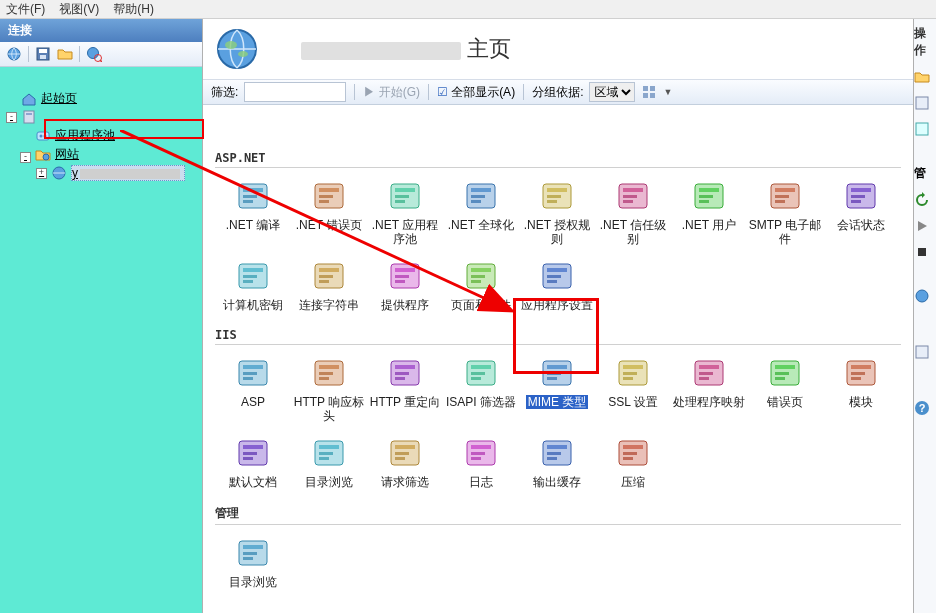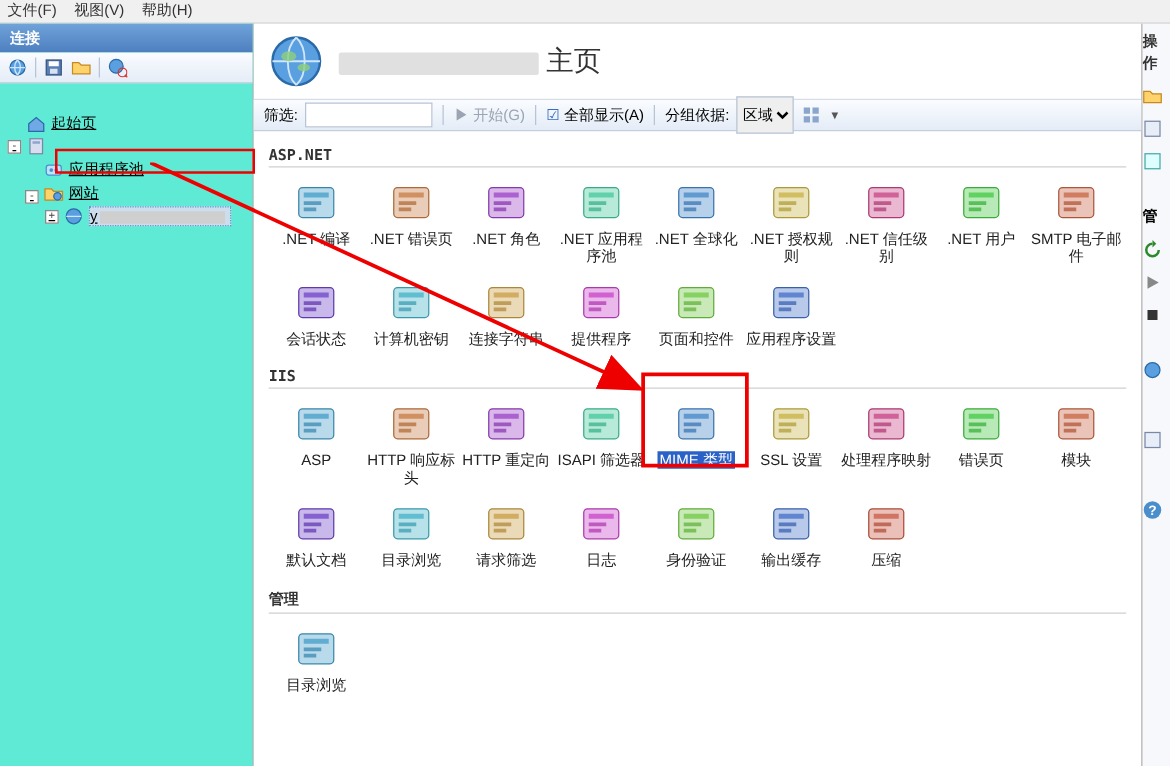--- a/index.html
+++ b/index.html
@@ -1,42 +1,42 @@
 <!DOCTYPE html>
 <html><head>
 <meta charset="utf-8">
 <style>
   html,body{margin:0;padding:0;font-family:"Microsoft YaHei","SimSun",sans-serif;font-size:12px;background:#fff;color:#000;}
   .app{width:936px;height:613px;position:relative;overflow:hidden;background:#fff;}
-  .menubar{height:18px;padding:0 6px;background:#f0f0f0;border-bottom:1px solid #d0d0d0;display:flex;gap:14px;color:#333;}
+  .menubar{height:18px;padding:0 6px;background:#f0f0f0;border-bottom:1px solid #d0d0d0;display:flex;align-items:center;gap:14px;color:#333;}
   .menubar span{cursor:default;}
   .body{display:flex;height:calc(100% - 18px);}
   .leftpane{width:202px;border-right:1px solid #b0b0b0;display:flex;flex-direction:column;background:#5eead4;}
   .pane-title{background:linear-gradient(#6fa3d9,#4d7fbf);color:#fff;font-weight:bold;padding:3px 8px;}
   .pane-toolbar{height:24px;background:linear-gradient(#fafcff,#e4ecf7);border-bottom:1px solid #c3cfdd;display:flex;align-items:center;padding:0 6px;gap:6px;}
   .tb-ic{width:16px;height:16px;display:inline-block;}
   .tb-sep{width:1px;height:16px;background:#b8c4d4;}
   .tree{padding:22px 2px;flex:1;overflow:auto;text-decoration:underline;}
   .tree-row{display:flex;align-items:center;gap:4px;padding:1px 0 1px 4px;white-space:nowrap;}
   .tree-row .exp{width:9px;height:9px;border:1px solid #888;font-size:9px;line-height:7px;text-align:center;color:#444;background:#fff;}
   .tree-row .ic{width:16px;height:16px;display:inline-block;}
   .indent1{padding-left:18px;align-items:flex-end;}
   .indent2{padding-left:34px;}
   .site-sel{background:#cde;border:1px dotted #69c;padding-right:4px;}
   .redbox-tree{position:absolute;border:2px solid #e00;pointer-events:none;}
   .centerpane{flex:1;display:flex;flex-direction:column;background:#fff;border-right:1px solid #b0b0b0;position:relative;}
   .center-hdr{display:flex;align-items:center;gap:12px;padding:8px 12px;}
   .globe-big{width:44px;height:44px;}
-  .center-title{font-size:22px;font-family:"SimSun",serif;color:#333;}
+  .center-title{font-size:22px;font-family:"SimSun",serif;color:#333;margin-left:30px;}
   .center-title .blur{display:inline-block;width:160px;height:18px;background:#e0e0e0;border-radius:2px;margin-right:6px;vertical-align:middle;}
   .filterbar{height:24px;background:linear-gradient(#fafcff,#e4ecf7);border-top:1px solid #d6dde8;border-bottom:1px solid #c3cfdd;display:flex;align-items:center;padding:0 8px;gap:6px;}
   .filterbar input{width:96px;height:16px;font-size:12px;border:1px solid #b8c4d4;}
-  .filterbar select{height:30px;font-size:12px;border:1px solid #b8c4d4;}
+  .filterbar select{height:20px;font-size:12px;border:1px solid #b8c4d4;}
   .filterbar .disabled{color:#9aa4b2;}
-  .content{flex:1;overflow:auto;padding:6px 12px 20px 12px;}
+  .content{flex:1;overflow:auto;padding:6px 12px 20px 12px;margin-top:34px;}
   .group-hdr{font-family:"Consolas","SimSun",monospace;font-weight:bold;color:#333;border-bottom:1px solid #d0d0d0;margin:6px 0 8px 0;padding-bottom:2px;}
   .grid{display:flex;flex-wrap:wrap;gap:0;}
   .item{width:76px;display:flex;flex-direction:column;align-items:center;text-align:center;margin:2px 0 10px 0;cursor:default;}
   .item .ic{width:36px;height:36px;margin-bottom:4px;}
   .item .lbl{line-height:14px;color:#222;word-break:break-all;}
   .item.selected .lbl{background:#2b62c7;color:#fff;padding:0 2px;}
   .rightpane{width:22px;background:#f6f8fb;display:flex;flex-direction:column;align-items:flex-start;padding-top:6px;gap:10px;}
   .right-hdr{font-weight:bold;color:#333;writing-mode:horizontal-tb;}
   .right-ic{width:16px;height:16px;}
   .redbox-center{position:absolute;border:3px solid #e00;pointer-events:none;}
@@ -199,317 +199,295 @@
                   <rect x="8" y="10" width="20" height="4" fill="hsl(25,55%,60%)"></rect>
                   <rect x="8" y="17" width="14" height="3" fill="hsl(25,45%,55%)"></rect>
                   <rect x="8" y="22" width="10" height="3" fill="hsl(25,45%,55%)"></rect>
                 </svg>
               </span>
               <span class="lbl">.NET 错误页</span>
             </div>
             <div class="item">
               <span class="ic">
                 <svg viewBox="0 0 36 36">
+                  <rect x="4" y="6" width="28" height="24" rx="3" fill="hsl(160,55%,82%)" stroke="hsl(160,50%,45%)"></rect>
+                  <rect x="8" y="10" width="20" height="4" fill="hsl(160,55%,60%)"></rect>
+                  <rect x="8" y="17" width="14" height="3" fill="hsl(160,45%,55%)"></rect>
+                  <rect x="8" y="22" width="10" height="3" fill="hsl(160,45%,55%)"></rect>
+                </svg>
+              </span>
+              <span class="lbl">.NET 应用程序池</span>
+            </div>
+            <div class="item">
+              <span class="ic">
+                <svg viewBox="0 0 36 36">
+                  <rect x="4" y="6" width="28" height="24" rx="3" fill="hsl(210,55%,82%)" stroke="hsl(210,50%,45%)"></rect>
+                  <rect x="8" y="10" width="20" height="4" fill="hsl(210,55%,60%)"></rect>
+                  <rect x="8" y="17" width="14" height="3" fill="hsl(210,45%,55%)"></rect>
+                  <rect x="8" y="22" width="10" height="3" fill="hsl(210,45%,55%)"></rect>
+                </svg>
+              </span>
+              <span class="lbl">.NET 全球化</span>
+            </div>
+            <div class="item">
+              <span class="ic">
+                <svg viewBox="0 0 36 36">
+                  <rect x="4" y="6" width="28" height="24" rx="3" fill="hsl(50,55%,82%)" stroke="hsl(50,50%,45%)"></rect>
+                  <rect x="8" y="10" width="20" height="4" fill="hsl(50,55%,60%)"></rect>
+                  <rect x="8" y="17" width="14" height="3" fill="hsl(50,45%,55%)"></rect>
+                  <rect x="8" y="22" width="10" height="3" fill="hsl(50,45%,55%)"></rect>
+                </svg>
+              </span>
+              <span class="lbl">.NET 授权规则</span>
+            </div>
+            <div class="item">
+              <span class="ic">
+                <svg viewBox="0 0 36 36">
+                  <rect x="4" y="6" width="28" height="24" rx="3" fill="hsl(330,55%,82%)" stroke="hsl(330,50%,45%)"></rect>
+                  <rect x="8" y="10" width="20" height="4" fill="hsl(330,55%,60%)"></rect>
+                  <rect x="8" y="17" width="14" height="3" fill="hsl(330,45%,55%)"></rect>
+                  <rect x="8" y="22" width="10" height="3" fill="hsl(330,45%,55%)"></rect>
+                </svg>
+              </span>
+              <span class="lbl">.NET 信任级别</span>
+            </div>
+            <div class="item">
+              <span class="ic">
+                <svg viewBox="0 0 36 36">
+                  <rect x="4" y="6" width="28" height="24" rx="3" fill="hsl(120,55%,82%)" stroke="hsl(120,50%,45%)"></rect>
+                  <rect x="8" y="10" width="20" height="4" fill="hsl(120,55%,60%)"></rect>
+                  <rect x="8" y="17" width="14" height="3" fill="hsl(120,45%,55%)"></rect>
+                  <rect x="8" y="22" width="10" height="3" fill="hsl(120,45%,55%)"></rect>
+                </svg>
+              </span>
+              <span class="lbl">.NET 用户</span>
+            </div>
+            <div class="item">
+              <span class="ic">
+                <svg viewBox="0 0 36 36">
+                  <rect x="4" y="6" width="28" height="24" rx="3" fill="hsl(15,55%,82%)" stroke="hsl(15,50%,45%)"></rect>
+                  <rect x="8" y="10" width="20" height="4" fill="hsl(15,55%,60%)"></rect>
+                  <rect x="8" y="17" width="14" height="3" fill="hsl(15,45%,55%)"></rect>
+                  <rect x="8" y="22" width="10" height="3" fill="hsl(15,45%,55%)"></rect>
+                </svg>
+              </span>
+              <span class="lbl">SMTP 电子邮件</span>
+            </div>
+            <div class="item">
+              <span class="ic">
+                <svg viewBox="0 0 36 36">
+                  <rect x="4" y="6" width="28" height="24" rx="3" fill="hsl(260,55%,82%)" stroke="hsl(260,50%,45%)"></rect>
+                  <rect x="8" y="10" width="20" height="4" fill="hsl(260,55%,60%)"></rect>
+                  <rect x="8" y="17" width="14" height="3" fill="hsl(260,45%,55%)"></rect>
+                  <rect x="8" y="22" width="10" height="3" fill="hsl(260,45%,55%)"></rect>
+                </svg>
+              </span>
+              <span class="lbl">会话状态</span>
+            </div>
+            <div class="item">
+              <span class="ic">
+                <svg viewBox="0 0 36 36">
+                  <rect x="4" y="6" width="28" height="24" rx="3" fill="hsl(190,55%,82%)" stroke="hsl(190,50%,45%)"></rect>
+                  <rect x="8" y="10" width="20" height="4" fill="hsl(190,55%,60%)"></rect>
+                  <rect x="8" y="17" width="14" height="3" fill="hsl(190,45%,55%)"></rect>
+                  <rect x="8" y="22" width="10" height="3" fill="hsl(190,45%,55%)"></rect>
+                </svg>
+              </span>
+              <span class="lbl">计算机密钥</span>
+            </div>
+            <div class="item">
+              <span class="ic">
+                <svg viewBox="0 0 36 36">
+                  <rect x="4" y="6" width="28" height="24" rx="3" fill="hsl(40,55%,82%)" stroke="hsl(40,50%,45%)"></rect>
+                  <rect x="8" y="10" width="20" height="4" fill="hsl(40,55%,60%)"></rect>
+                  <rect x="8" y="17" width="14" height="3" fill="hsl(40,45%,55%)"></rect>
+                  <rect x="8" y="22" width="10" height="3" fill="hsl(40,45%,55%)"></rect>
+                </svg>
+              </span>
+              <span class="lbl">连接字符串</span>
+            </div>
+            <div class="item">
+              <span class="ic">
+                <svg viewBox="0 0 36 36">
+                  <rect x="4" y="6" width="28" height="24" rx="3" fill="hsl(300,55%,82%)" stroke="hsl(300,50%,45%)"></rect>
+                  <rect x="8" y="10" width="20" height="4" fill="hsl(300,55%,60%)"></rect>
+                  <rect x="8" y="17" width="14" height="3" fill="hsl(300,45%,55%)"></rect>
+                  <rect x="8" y="22" width="10" height="3" fill="hsl(300,45%,55%)"></rect>
+                </svg>
+              </span>
+              <span class="lbl">提供程序</span>
+            </div>
+            <div class="item">
+              <span class="ic">
+                <svg viewBox="0 0 36 36">
+                  <rect x="4" y="6" width="28" height="24" rx="3" fill="hsl(100,55%,82%)" stroke="hsl(100,50%,45%)"></rect>
+                  <rect x="8" y="10" width="20" height="4" fill="hsl(100,55%,60%)"></rect>
+                  <rect x="8" y="17" width="14" height="3" fill="hsl(100,45%,55%)"></rect>
+                  <rect x="8" y="22" width="10" height="3" fill="hsl(100,45%,55%)"></rect>
+                </svg>
+              </span>
+              <span class="lbl">页面和控件</span>
+            </div>
+            <div class="item">
+              <span class="ic">
+                <svg viewBox="0 0 36 36">
+                  <rect x="4" y="6" width="28" height="24" rx="3" fill="hsl(220,55%,82%)" stroke="hsl(220,50%,45%)"></rect>
+                  <rect x="8" y="10" width="20" height="4" fill="hsl(220,55%,60%)"></rect>
+                  <rect x="8" y="17" width="14" height="3" fill="hsl(220,45%,55%)"></rect>
+                  <rect x="8" y="22" width="10" height="3" fill="hsl(220,45%,55%)"></rect>
+                </svg>
+              </span>
+              <span class="lbl">应用程序设置</span>
+            </div>
+          </div>
+
+        <div class="group-hdr">IIS</div>
+        <div class="grid" id="iis-grid">
+            <div class="item">
+              <span class="ic">
+                <svg viewBox="0 0 36 36">
+                  <rect x="4" y="6" width="28" height="24" rx="3" fill="hsl(200,55%,82%)" stroke="hsl(200,50%,45%)"></rect>
+                  <rect x="8" y="10" width="20" height="4" fill="hsl(200,55%,60%)"></rect>
+                  <rect x="8" y="17" width="14" height="3" fill="hsl(200,45%,55%)"></rect>
+                  <rect x="8" y="22" width="10" height="3" fill="hsl(200,45%,55%)"></rect>
+                </svg>
+              </span>
+              <span class="lbl">ASP</span>
+            </div>
+            <div class="item">
+              <span class="ic">
+                <svg viewBox="0 0 36 36">
+                  <rect x="4" y="6" width="28" height="24" rx="3" fill="hsl(25,55%,82%)" stroke="hsl(25,50%,45%)"></rect>
+                  <rect x="8" y="10" width="20" height="4" fill="hsl(25,55%,60%)"></rect>
+                  <rect x="8" y="17" width="14" height="3" fill="hsl(25,45%,55%)"></rect>
+                  <rect x="8" y="22" width="10" height="3" fill="hsl(25,45%,55%)"></rect>
+                </svg>
+              </span>
+              <span class="lbl">HTTP 响应标头</span>
+            </div>
+            <div class="item">
+              <span class="ic">
+                <svg viewBox="0 0 36 36">
                   <rect x="4" y="6" width="28" height="24" rx="3" fill="hsl(280,55%,82%)" stroke="hsl(280,50%,45%)"></rect>
                   <rect x="8" y="10" width="20" height="4" fill="hsl(280,55%,60%)"></rect>
                   <rect x="8" y="17" width="14" height="3" fill="hsl(280,45%,55%)"></rect>
                   <rect x="8" y="22" width="10" height="3" fill="hsl(280,45%,55%)"></rect>
                 </svg>
               </span>
-              <span class="lbl">.NET 角色</span>
+              <span class="lbl">HTTP 重定向</span>
             </div>
             <div class="item">
               <span class="ic">
                 <svg viewBox="0 0 36 36">
                   <rect x="4" y="6" width="28" height="24" rx="3" fill="hsl(160,55%,82%)" stroke="hsl(160,50%,45%)"></rect>
                   <rect x="8" y="10" width="20" height="4" fill="hsl(160,55%,60%)"></rect>
                   <rect x="8" y="17" width="14" height="3" fill="hsl(160,45%,55%)"></rect>
                   <rect x="8" y="22" width="10" height="3" fill="hsl(160,45%,55%)"></rect>
                 </svg>
               </span>
-              <span class="lbl">.NET 应用程序池</span>
-            </div>
-            <div class="item">
+              <span class="lbl">ISAPI 筛选器</span>
+            </div>
+            <div class="item selected">
               <span class="ic">
                 <svg viewBox="0 0 36 36">
                   <rect x="4" y="6" width="28" height="24" rx="3" fill="hsl(210,55%,82%)" stroke="hsl(210,50%,45%)"></rect>
                   <rect x="8" y="10" width="20" height="4" fill="hsl(210,55%,60%)"></rect>
                   <rect x="8" y="17" width="14" height="3" fill="hsl(210,45%,55%)"></rect>
                   <rect x="8" y="22" width="10" height="3" fill="hsl(210,45%,55%)"></rect>
                 </svg>
               </span>
-              <span class="lbl">.NET 全球化</span>
+              <span class="lbl">MIME 类型</span>
             </div>
             <div class="item">
               <span class="ic">
                 <svg viewBox="0 0 36 36">
                   <rect x="4" y="6" width="28" height="24" rx="3" fill="hsl(50,55%,82%)" stroke="hsl(50,50%,45%)"></rect>
                   <rect x="8" y="10" width="20" height="4" fill="hsl(50,55%,60%)"></rect>
                   <rect x="8" y="17" width="14" height="3" fill="hsl(50,45%,55%)"></rect>
                   <rect x="8" y="22" width="10" height="3" fill="hsl(50,45%,55%)"></rect>
                 </svg>
               </span>
-              <span class="lbl">.NET 授权规则</span>
+              <span class="lbl">SSL 设置</span>
             </div>
             <div class="item">
               <span class="ic">
                 <svg viewBox="0 0 36 36">
                   <rect x="4" y="6" width="28" height="24" rx="3" fill="hsl(330,55%,82%)" stroke="hsl(330,50%,45%)"></rect>
                   <rect x="8" y="10" width="20" height="4" fill="hsl(330,55%,60%)"></rect>
                   <rect x="8" y="17" width="14" height="3" fill="hsl(330,45%,55%)"></rect>
                   <rect x="8" y="22" width="10" height="3" fill="hsl(330,45%,55%)"></rect>
                 </svg>
               </span>
-              <span class="lbl">.NET 信任级别</span>
+              <span class="lbl">处理程序映射</span>
             </div>
             <div class="item">
               <span class="ic">
                 <svg viewBox="0 0 36 36">
                   <rect x="4" y="6" width="28" height="24" rx="3" fill="hsl(120,55%,82%)" stroke="hsl(120,50%,45%)"></rect>
                   <rect x="8" y="10" width="20" height="4" fill="hsl(120,55%,60%)"></rect>
                   <rect x="8" y="17" width="14" height="3" fill="hsl(120,45%,55%)"></rect>
                   <rect x="8" y="22" width="10" height="3" fill="hsl(120,45%,55%)"></rect>
                 </svg>
               </span>
-              <span class="lbl">.NET 用户</span>
+              <span class="lbl">错误页</span>
             </div>
             <div class="item">
               <span class="ic">
                 <svg viewBox="0 0 36 36">
                   <rect x="4" y="6" width="28" height="24" rx="3" fill="hsl(15,55%,82%)" stroke="hsl(15,50%,45%)"></rect>
                   <rect x="8" y="10" width="20" height="4" fill="hsl(15,55%,60%)"></rect>
                   <rect x="8" y="17" width="14" height="3" fill="hsl(15,45%,55%)"></rect>
                   <rect x="8" y="22" width="10" height="3" fill="hsl(15,45%,55%)"></rect>
                 </svg>
               </span>
-              <span class="lbl">SMTP 电子邮件</span>
+              <span class="lbl">模块</span>
             </div>
             <div class="item">
               <span class="ic">
                 <svg viewBox="0 0 36 36">
                   <rect x="4" y="6" width="28" height="24" rx="3" fill="hsl(260,55%,82%)" stroke="hsl(260,50%,45%)"></rect>
                   <rect x="8" y="10" width="20" height="4" fill="hsl(260,55%,60%)"></rect>
                   <rect x="8" y="17" width="14" height="3" fill="hsl(260,45%,55%)"></rect>
                   <rect x="8" y="22" width="10" height="3" fill="hsl(260,45%,55%)"></rect>
                 </svg>
               </span>
-              <span class="lbl">会话状态</span>
+              <span class="lbl">默认文档</span>
             </div>
             <div class="item">
               <span class="ic">
                 <svg viewBox="0 0 36 36">
                   <rect x="4" y="6" width="28" height="24" rx="3" fill="hsl(190,55%,82%)" stroke="hsl(190,50%,45%)"></rect>
                   <rect x="8" y="10" width="20" height="4" fill="hsl(190,55%,60%)"></rect>
                   <rect x="8" y="17" width="14" height="3" fill="hsl(190,45%,55%)"></rect>
                   <rect x="8" y="22" width="10" height="3" fill="hsl(190,45%,55%)"></rect>
                 </svg>
               </span>
-              <span class="lbl">计算机密钥</span>
+              <span class="lbl">目录浏览</span>
             </div>
             <div class="item">
               <span class="ic">
                 <svg viewBox="0 0 36 36">
                   <rect x="4" y="6" width="28" height="24" rx="3" fill="hsl(40,55%,82%)" stroke="hsl(40,50%,45%)"></rect>
                   <rect x="8" y="10" width="20" height="4" fill="hsl(40,55%,60%)"></rect>
                   <rect x="8" y="17" width="14" height="3" fill="hsl(40,45%,55%)"></rect>
                   <rect x="8" y="22" width="10" height="3" fill="hsl(40,45%,55%)"></rect>
                 </svg>
               </span>
-              <span class="lbl">连接字符串</span>
+              <span class="lbl">请求筛选</span>
             </div>
             <div class="item">
               <span class="ic">
                 <svg viewBox="0 0 36 36">
                   <rect x="4" y="6" width="28" height="24" rx="3" fill="hsl(300,55%,82%)" stroke="hsl(300,50%,45%)"></rect>
                   <rect x="8" y="10" width="20" height="4" fill="hsl(300,55%,60%)"></rect>
                   <rect x="8" y="17" width="14" height="3" fill="hsl(300,45%,55%)"></rect>
                   <rect x="8" y="22" width="10" height="3" fill="hsl(300,45%,55%)"></rect>
                 </svg>
               </span>
-              <span class="lbl">提供程序</span>
-            </div>
-            <div class="item">
-              <span class="ic">
-                <svg viewBox="0 0 36 36">
-                  <rect x="4" y="6" width="28" height="24" rx="3" fill="hsl(100,55%,82%)" stroke="hsl(100,50%,45%)"></rect>
-                  <rect x="8" y="10" width="20" height="4" fill="hsl(100,55%,60%)"></rect>
-                  <rect x="8" y="17" width="14" height="3" fill="hsl(100,45%,55%)"></rect>
-                  <rect x="8" y="22" width="10" height="3" fill="hsl(100,45%,55%)"></rect>
-                </svg>
-              </span>
-              <span class="lbl">页面和控件</span>
-            </div>
-            <div class="item">
-              <span class="ic">
-                <svg viewBox="0 0 36 36">
-                  <rect x="4" y="6" width="28" height="24" rx="3" fill="hsl(220,55%,82%)" stroke="hsl(220,50%,45%)"></rect>
-                  <rect x="8" y="10" width="20" height="4" fill="hsl(220,55%,60%)"></rect>
-                  <rect x="8" y="17" width="14" height="3" fill="hsl(220,45%,55%)"></rect>
-                  <rect x="8" y="22" width="10" height="3" fill="hsl(220,45%,55%)"></rect>
-                </svg>
-              </span>
-              <span class="lbl">应用程序设置</span>
-            </div>
-          </div>
-
-        <div class="group-hdr">IIS</div>
-        <div class="grid" id="iis-grid">
-            <div class="item">
-              <span class="ic">
-                <svg viewBox="0 0 36 36">
-                  <rect x="4" y="6" width="28" height="24" rx="3" fill="hsl(200,55%,82%)" stroke="hsl(200,50%,45%)"></rect>
-                  <rect x="8" y="10" width="20" height="4" fill="hsl(200,55%,60%)"></rect>
-                  <rect x="8" y="17" width="14" height="3" fill="hsl(200,45%,55%)"></rect>
-                  <rect x="8" y="22" width="10" height="3" fill="hsl(200,45%,55%)"></rect>
-                </svg>
-              </span>
-              <span class="lbl">ASP</span>
-            </div>
-            <div class="item">
-              <span class="ic">
-                <svg viewBox="0 0 36 36">
-                  <rect x="4" y="6" width="28" height="24" rx="3" fill="hsl(25,55%,82%)" stroke="hsl(25,50%,45%)"></rect>
-                  <rect x="8" y="10" width="20" height="4" fill="hsl(25,55%,60%)"></rect>
-                  <rect x="8" y="17" width="14" height="3" fill="hsl(25,45%,55%)"></rect>
-                  <rect x="8" y="22" width="10" height="3" fill="hsl(25,45%,55%)"></rect>
-                </svg>
-              </span>
-              <span class="lbl">HTTP 响应标头</span>
-            </div>
-            <div class="item">
-              <span class="ic">
-                <svg viewBox="0 0 36 36">
-                  <rect x="4" y="6" width="28" height="24" rx="3" fill="hsl(280,55%,82%)" stroke="hsl(280,50%,45%)"></rect>
-                  <rect x="8" y="10" width="20" height="4" fill="hsl(280,55%,60%)"></rect>
-                  <rect x="8" y="17" width="14" height="3" fill="hsl(280,45%,55%)"></rect>
-                  <rect x="8" y="22" width="10" height="3" fill="hsl(280,45%,55%)"></rect>
-                </svg>
-              </span>
-              <span class="lbl">HTTP 重定向</span>
-            </div>
-            <div class="item">
-              <span class="ic">
-                <svg viewBox="0 0 36 36">
-                  <rect x="4" y="6" width="28" height="24" rx="3" fill="hsl(160,55%,82%)" stroke="hsl(160,50%,45%)"></rect>
-                  <rect x="8" y="10" width="20" height="4" fill="hsl(160,55%,60%)"></rect>
-                  <rect x="8" y="17" width="14" height="3" fill="hsl(160,45%,55%)"></rect>
-                  <rect x="8" y="22" width="10" height="3" fill="hsl(160,45%,55%)"></rect>
-                </svg>
-              </span>
-              <span class="lbl">ISAPI 筛选器</span>
-            </div>
-            <div class="item selected">
-              <span class="ic">
-                <svg viewBox="0 0 36 36">
-                  <rect x="4" y="6" width="28" height="24" rx="3" fill="hsl(210,55%,82%)" stroke="hsl(210,50%,45%)"></rect>
-                  <rect x="8" y="10" width="20" height="4" fill="hsl(210,55%,60%)"></rect>
-                  <rect x="8" y="17" width="14" height="3" fill="hsl(210,45%,55%)"></rect>
-                  <rect x="8" y="22" width="10" height="3" fill="hsl(210,45%,55%)"></rect>
-                </svg>
-              </span>
-              <span class="lbl">MIME 类型</span>
-            </div>
-            <div class="item">
-              <span class="ic">
-                <svg viewBox="0 0 36 36">
-                  <rect x="4" y="6" width="28" height="24" rx="3" fill="hsl(50,55%,82%)" stroke="hsl(50,50%,45%)"></rect>
-                  <rect x="8" y="10" width="20" height="4" fill="hsl(50,55%,60%)"></rect>
-                  <rect x="8" y="17" width="14" height="3" fill="hsl(50,45%,55%)"></rect>
-                  <rect x="8" y="22" width="10" height="3" fill="hsl(50,45%,55%)"></rect>
-                </svg>
-              </span>
-              <span class="lbl">SSL 设置</span>
-            </div>
-            <div class="item">
-              <span class="ic">
-                <svg viewBox="0 0 36 36">
-                  <rect x="4" y="6" width="28" height="24" rx="3" fill="hsl(330,55%,82%)" stroke="hsl(330,50%,45%)"></rect>
-                  <rect x="8" y="10" width="20" height="4" fill="hsl(330,55%,60%)"></rect>
-                  <rect x="8" y="17" width="14" height="3" fill="hsl(330,45%,55%)"></rect>
-                  <rect x="8" y="22" width="10" height="3" fill="hsl(330,45%,55%)"></rect>
-                </svg>
-              </span>
-              <span class="lbl">处理程序映射</span>
-            </div>
-            <div class="item">
-              <span class="ic">
-                <svg viewBox="0 0 36 36">
-                  <rect x="4" y="6" width="28" height="24" rx="3" fill="hsl(120,55%,82%)" stroke="hsl(120,50%,45%)"></rect>
-                  <rect x="8" y="10" width="20" height="4" fill="hsl(120,55%,60%)"></rect>
-                  <rect x="8" y="17" width="14" height="3" fill="hsl(120,45%,55%)"></rect>
-                  <rect x="8" y="22" width="10" height="3" fill="hsl(120,45%,55%)"></rect>
-                </svg>
-              </span>
-              <span class="lbl">错误页</span>
-            </div>
-            <div class="item">
-              <span class="ic">
-                <svg viewBox="0 0 36 36">
-                  <rect x="4" y="6" width="28" height="24" rx="3" fill="hsl(15,55%,82%)" stroke="hsl(15,50%,45%)"></rect>
-                  <rect x="8" y="10" width="20" height="4" fill="hsl(15,55%,60%)"></rect>
-                  <rect x="8" y="17" width="14" height="3" fill="hsl(15,45%,55%)"></rect>
-                  <rect x="8" y="22" width="10" height="3" fill="hsl(15,45%,55%)"></rect>
-                </svg>
-              </span>
-              <span class="lbl">模块</span>
-            </div>
-            <div class="item">
-              <span class="ic">
-                <svg viewBox="0 0 36 36">
-                  <rect x="4" y="6" width="28" height="24" rx="3" fill="hsl(260,55%,82%)" stroke="hsl(260,50%,45%)"></rect>
-                  <rect x="8" y="10" width="20" height="4" fill="hsl(260,55%,60%)"></rect>
-                  <rect x="8" y="17" width="14" height="3" fill="hsl(260,45%,55%)"></rect>
-                  <rect x="8" y="22" width="10" height="3" fill="hsl(260,45%,55%)"></rect>
-                </svg>
-              </span>
-              <span class="lbl">默认文档</span>
-            </div>
-            <div class="item">
-              <span class="ic">
-                <svg viewBox="0 0 36 36">
-                  <rect x="4" y="6" width="28" height="24" rx="3" fill="hsl(190,55%,82%)" stroke="hsl(190,50%,45%)"></rect>
-                  <rect x="8" y="10" width="20" height="4" fill="hsl(190,55%,60%)"></rect>
-                  <rect x="8" y="17" width="14" height="3" fill="hsl(190,45%,55%)"></rect>
-                  <rect x="8" y="22" width="10" height="3" fill="hsl(190,45%,55%)"></rect>
-                </svg>
-              </span>
-              <span class="lbl">目录浏览</span>
-            </div>
-            <div class="item">
-              <span class="ic">
-                <svg viewBox="0 0 36 36">
-                  <rect x="4" y="6" width="28" height="24" rx="3" fill="hsl(40,55%,82%)" stroke="hsl(40,50%,45%)"></rect>
-                  <rect x="8" y="10" width="20" height="4" fill="hsl(40,55%,60%)"></rect>
-                  <rect x="8" y="17" width="14" height="3" fill="hsl(40,45%,55%)"></rect>
-                  <rect x="8" y="22" width="10" height="3" fill="hsl(40,45%,55%)"></rect>
-                </svg>
-              </span>
-              <span class="lbl">请求筛选</span>
-            </div>
-            <div class="item">
-              <span class="ic">
-                <svg viewBox="0 0 36 36">
-                  <rect x="4" y="6" width="28" height="24" rx="3" fill="hsl(300,55%,82%)" stroke="hsl(300,50%,45%)"></rect>
-                  <rect x="8" y="10" width="20" height="4" fill="hsl(300,55%,60%)"></rect>
-                  <rect x="8" y="17" width="14" height="3" fill="hsl(300,45%,55%)"></rect>
-                  <rect x="8" y="22" width="10" height="3" fill="hsl(300,45%,55%)"></rect>
-                </svg>
-              </span>
               <span class="lbl">日志</span>
-            </div>
-            <div class="item">
-              <span class="ic">
-                <svg viewBox="0 0 36 36">
-                  <rect x="4" y="6" width="28" height="24" rx="3" fill="hsl(100,55%,82%)" stroke="hsl(100,50%,45%)"></rect>
-                  <rect x="8" y="10" width="20" height="4" fill="hsl(100,55%,60%)"></rect>
-                  <rect x="8" y="17" width="14" height="3" fill="hsl(100,45%,55%)"></rect>
-                  <rect x="8" y="22" width="10" height="3" fill="hsl(100,45%,55%)"></rect>
-                </svg>
-              </span>
-              <span class="lbl">身份验证</span>
             </div>
             <div class="item">
               <span class="ic">
                 <svg viewBox="0 0 36 36">
                   <rect x="4" y="6" width="28" height="24" rx="3" fill="hsl(220,55%,82%)" stroke="hsl(220,50%,45%)"></rect>
                   <rect x="8" y="10" width="20" height="4" fill="hsl(220,55%,60%)"></rect>
                   <rect x="8" y="17" width="14" height="3" fill="hsl(220,45%,55%)"></rect>
                   <rect x="8" y="22" width="10" height="3" fill="hsl(220,45%,55%)"></rect>
                 </svg>
               </span>

